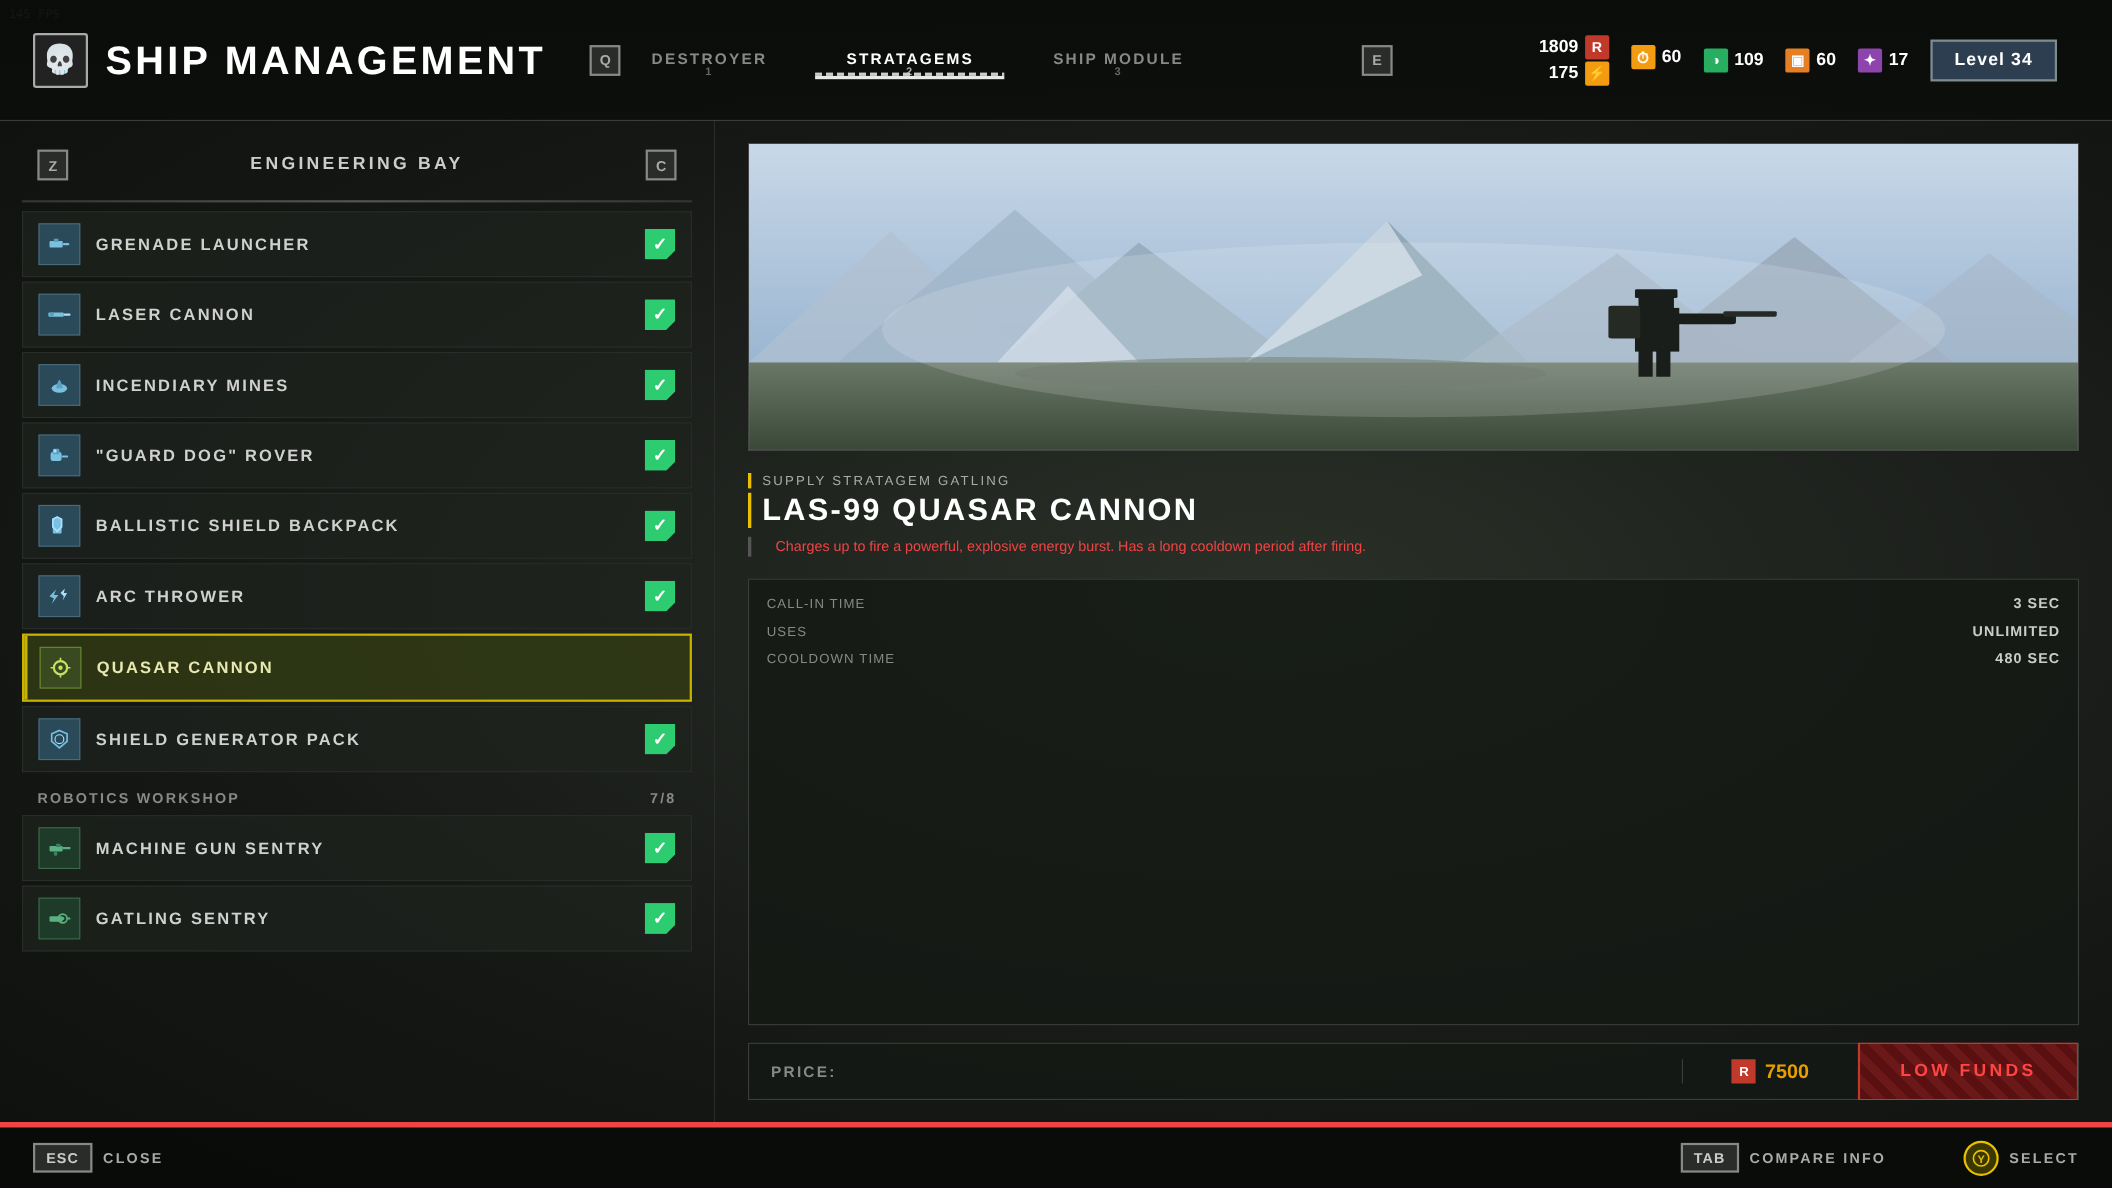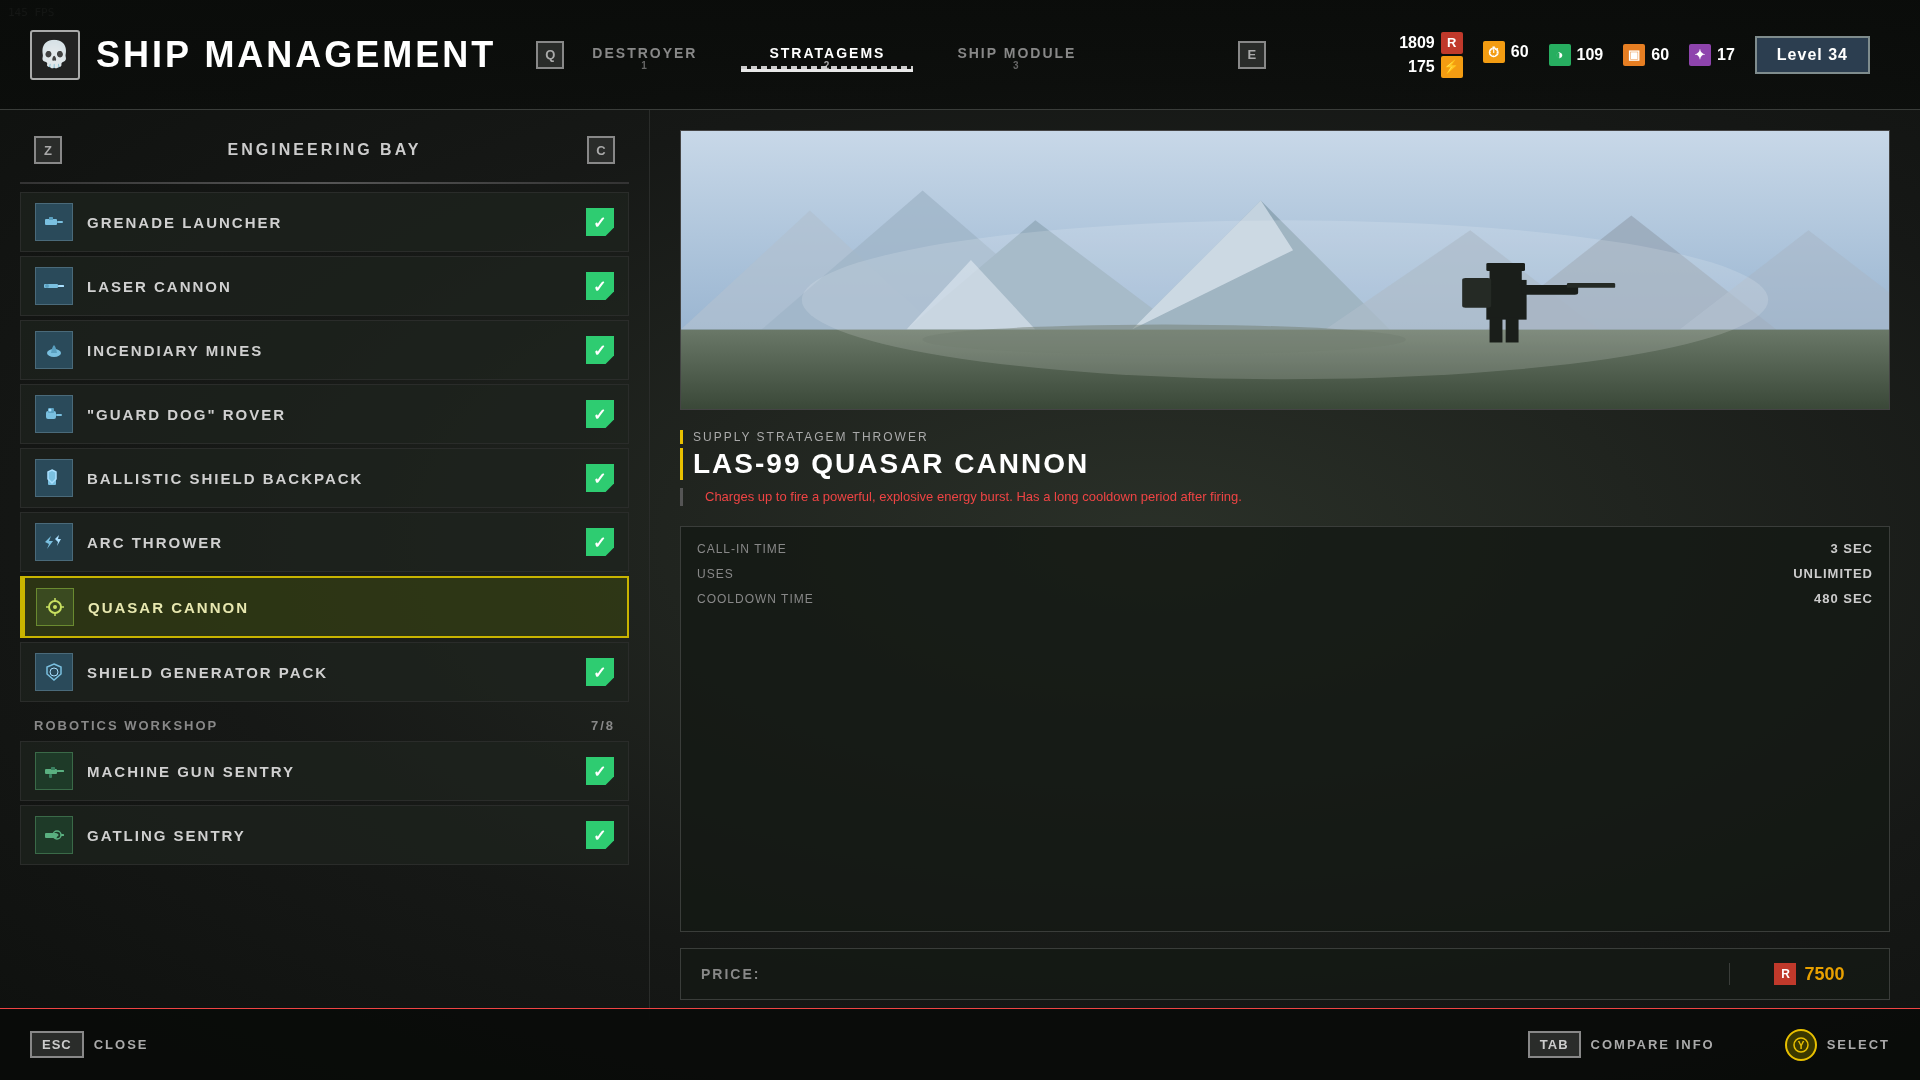--- a/index.html
+++ b/index.html
@@ -524,23 +524,23 @@
       cursor: pointer;
       min-width: 200px;
     }
 
     
     .bottom-bar {
       position: absolute;
       bottom: 0;
       left: 0;
       right: 0;
-      height: 72px;
+      height: 60px;
       background: rgba(10,12,10,0.95);
-      border-top: 1px solid #ef4444;
+      border-top: 5px solid #ef4444;
       display: flex;
       align-items: center;
       padding: 0 30px;
     }
 
     .bottom-key-action {
       display: flex;
       align-items: center;
       gap: 10px;
       margin-right: 40px;
@@ -863,21 +863,21 @@
               <rect x="32" y="55" width="35" height="10" fill="#1a1e1a" rx="2"></rect>
 
               <rect x="60" y="53" width="30" height="5" fill="#252a25" rx="1"></rect>
 
               <rect x="-5" y="48" width="18" height="30" fill="#252a25" rx="2"></rect>
             </g>
           </svg>
         </div>
       </div>
 
-      <div class="item-permit">SUPPLY STRATAGEM THROWER</div>
+      <div class="item-permit">SUPPLY STRATAGEM GATLING</div>
       <div class="item-title">LAS-99 QUASAR CANNON</div>
       <div class="item-desc">Charges up to fire a powerful, explosive energy burst. Has a long cooldown period after firing.</div>
 
       <div class="stats-row">
         <div class="stats-box">
           <div class="stat-line">
             <span class="stat-key">CALL-IN TIME</span>
             <span class="stat-val">3 SEC</span>
           </div>
           <div class="stat-line">
@@ -891,20 +891,21 @@
         </div>
 
       </div>
 
       <div class="price-row">
         <div class="price-label">PRICE:</div>
         <div class="price-amount">
           <div class="price-icon">R</div>
           <span class="price-val">7500</span>
         </div>
+        <div class="low-funds-btn">LOW FUNDS</div>
       </div>
 
     </div>
 
   </div>
 
   <div class="bottom-bar">
     <div class="bottom-key-action">
       <div class="key-box">ESC</div>
       <span class="key-action-label">CLOSE</span>

